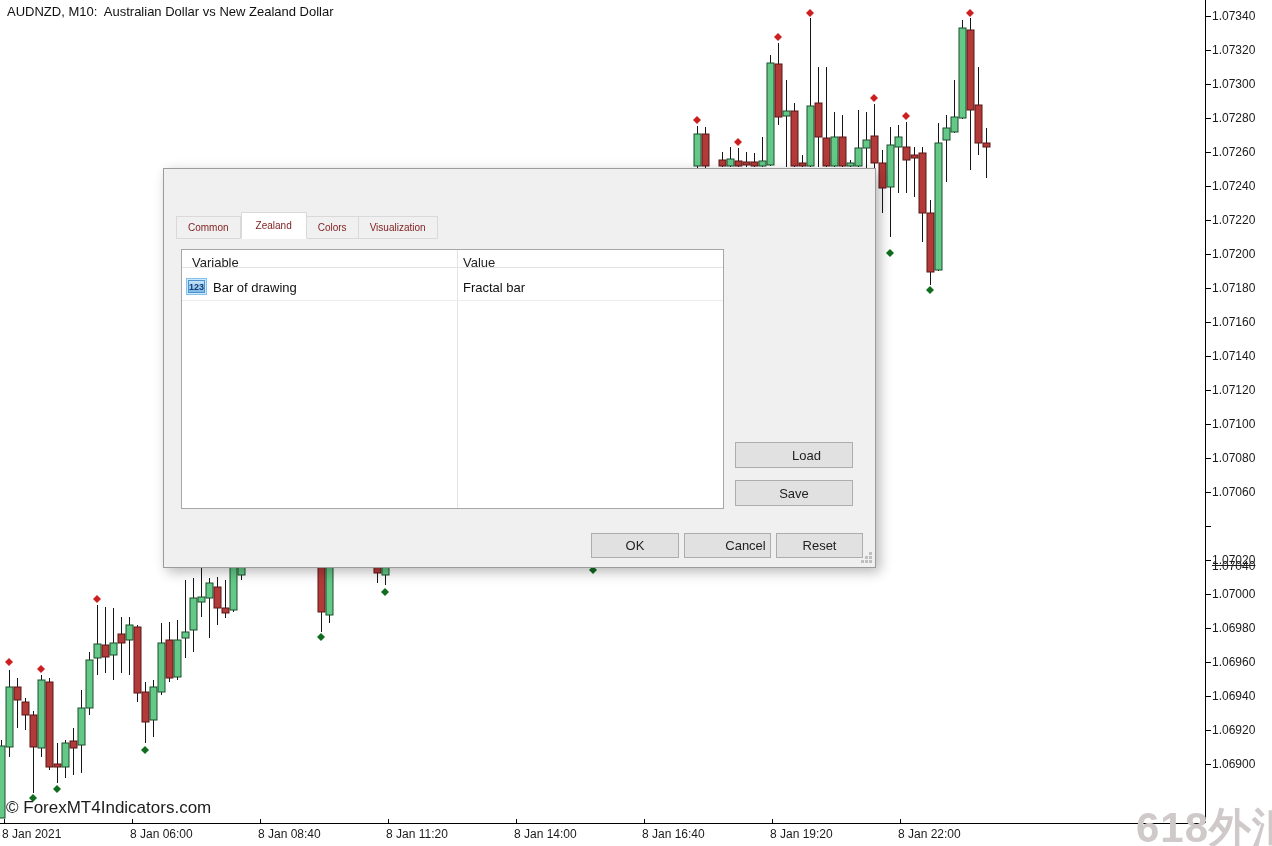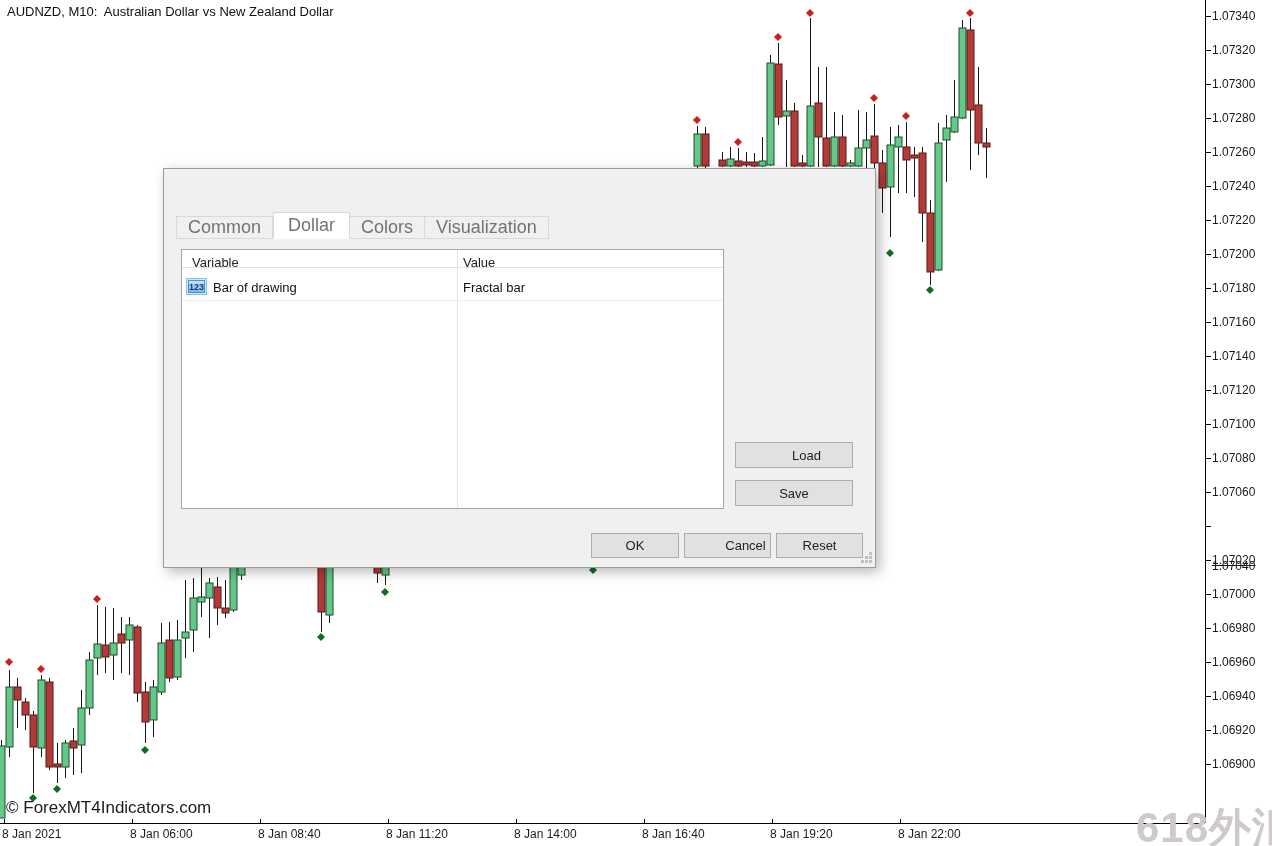--- a/index.html
+++ b/index.html
@@ -16,21 +16,21 @@
   .dialog{position:absolute;left:163px;top:168px;width:713px;height:400px;background:#f0f0f0;
           border:1px solid #9b9b9b;box-shadow:4px 4px 12px rgba(0,0,0,.28);box-sizing:border-box;}
   .titlebar{position:absolute;left:0;top:0;width:100%;height:37px;background:#ffffff;}
   .title-text{position:absolute;left:14px;top:9px;font-size:15px;color:#595959;white-space:nowrap;}
   .win-btn{position:absolute;top:0;width:46px;height:37px;display:flex;align-items:center;justify-content:center;}
   .min-glyph{display:block;width:13px;height:2px;background:#8a8a8a;}
   .max-glyph{display:block;width:12px;height:12px;border:1px solid #d9d9d9;background:#fff;}
   .close-glyph{font-size:17px;color:#7a7a7a;line-height:17px;}
   .tabstrip{position:absolute;left:12px;top:45px;height:25px;display:flex;align-items:flex-end;}
   .tab{height:21px;padding:0 11px;background:#f0f0f0;border:1px solid #d9d9d9;border-left-width:0;
-       font-size:18px;color:#737373;display:flex;align-items:center;box-sizing:content-box;}
+       font-size:10px;color:#7f1d1d;display:flex;align-items:center;box-sizing:content-box;}
   .tab:first-child{border-left-width:1px;}
   .tab.active{background:#ffffff;height:25px;margin-top:-4px;border-bottom:1px solid #ffffff;
               border-left-width:1px;position:relative;z-index:2;padding:0 14px;}
   .param-table{position:absolute;left:17px;top:80px;width:543px;height:260px;background:#ffffff;
                border:1px solid #a6a6a6;box-sizing:border-box;}
   .col-divider{position:absolute;left:275px;top:0;bottom:0;width:1px;background:#e3e3e3;}
   .thead{position:absolute;left:0;top:0;width:100%;height:18px;border-bottom:1px solid #e3e3e3;box-sizing:border-box;}
   .th-variable{position:absolute;left:10px;top:5px;font-size:13px;color:#222;}
   .th-value{position:absolute;left:281px;top:5px;font-size:13px;color:#222;}
   .trow{position:absolute;left:0;top:25px;width:100%;height:26px;border-bottom:1px solid #ededed;box-sizing:border-box;}
@@ -287,21 +287,21 @@
       <div class="time-label" style="left: 770px;">8 Jan 19:20</div>
       <div class="time-label" style="left: 898px;">8 Jan 22:00</div>
     </div>
   <div class="copyright-wm">© ForexMT4Indicators.com</div>
   <div class="site-wm">618外汇网</div>
 
   <div class="dialog">
 
     <div class="tabstrip" id="tabstrip">
         <div class="tab">Common</div>
-        <div class="tab active">Dollar</div>
+        <div class="tab active">Zealand</div>
         <div class="tab">Colors</div>
         <div class="tab">Visualization</div>
       </div>
 
     <div class="param-table">
       <div class="col-divider"></div>
       <div class="thead">
         <span class="th-variable">Variable</span>
         <span class="th-value">Value</span>
       </div>

